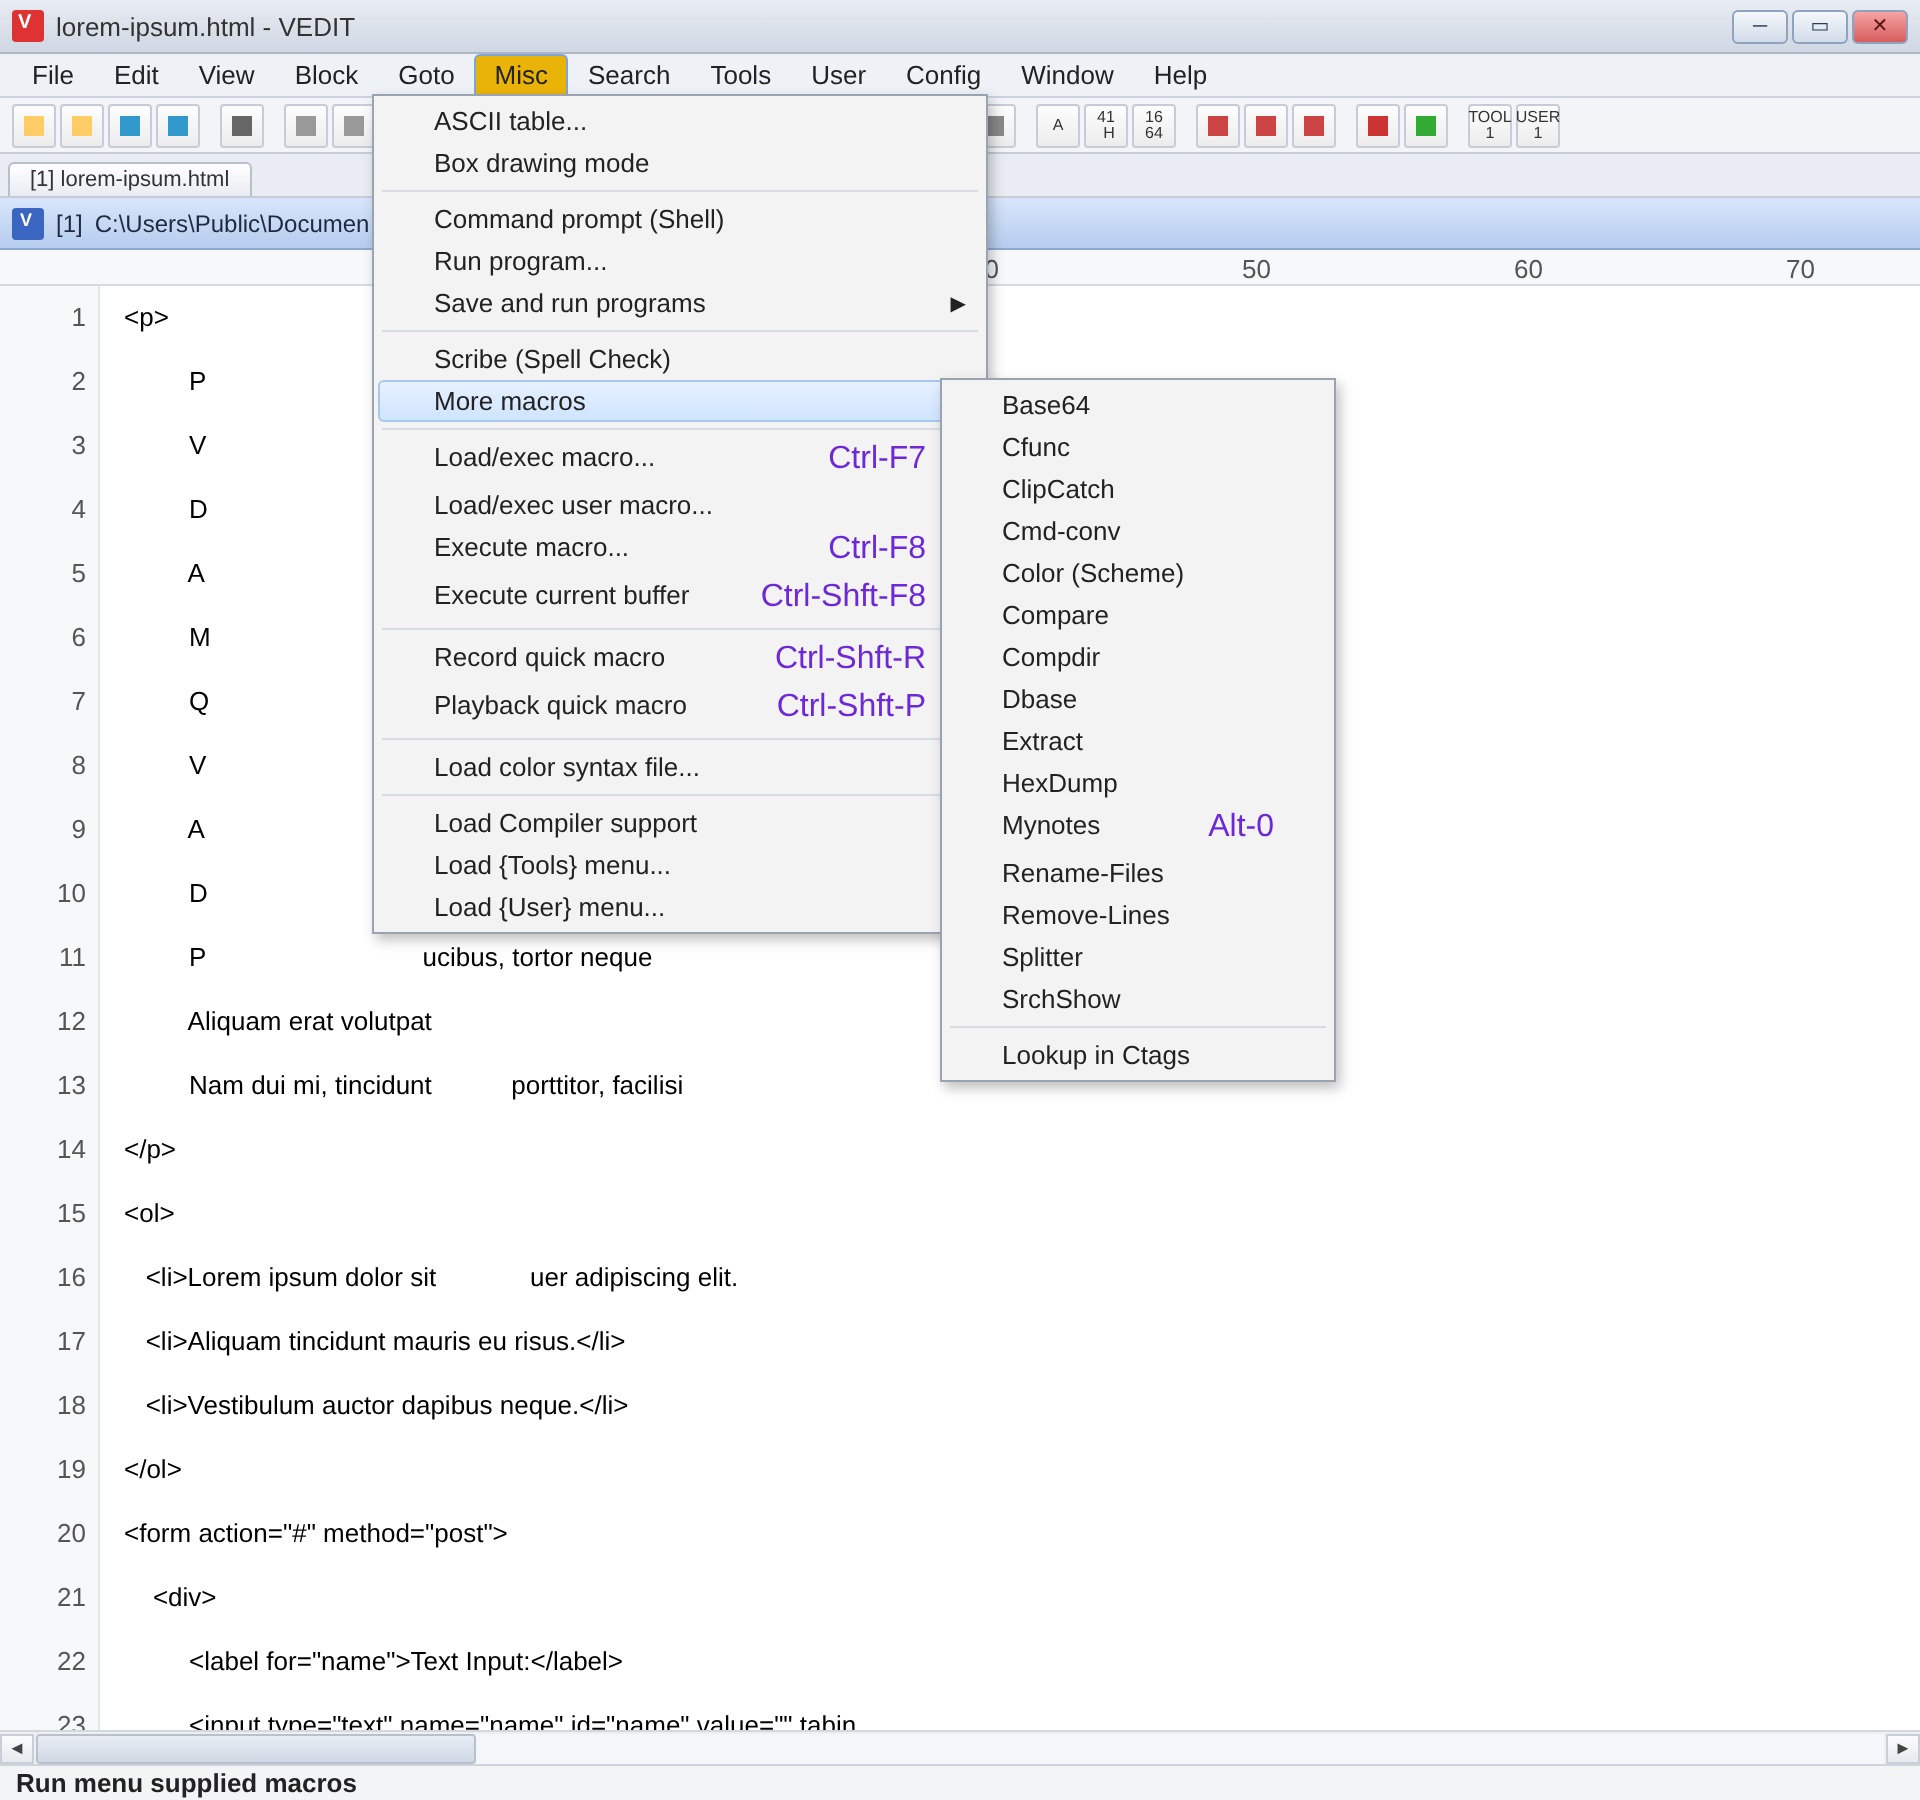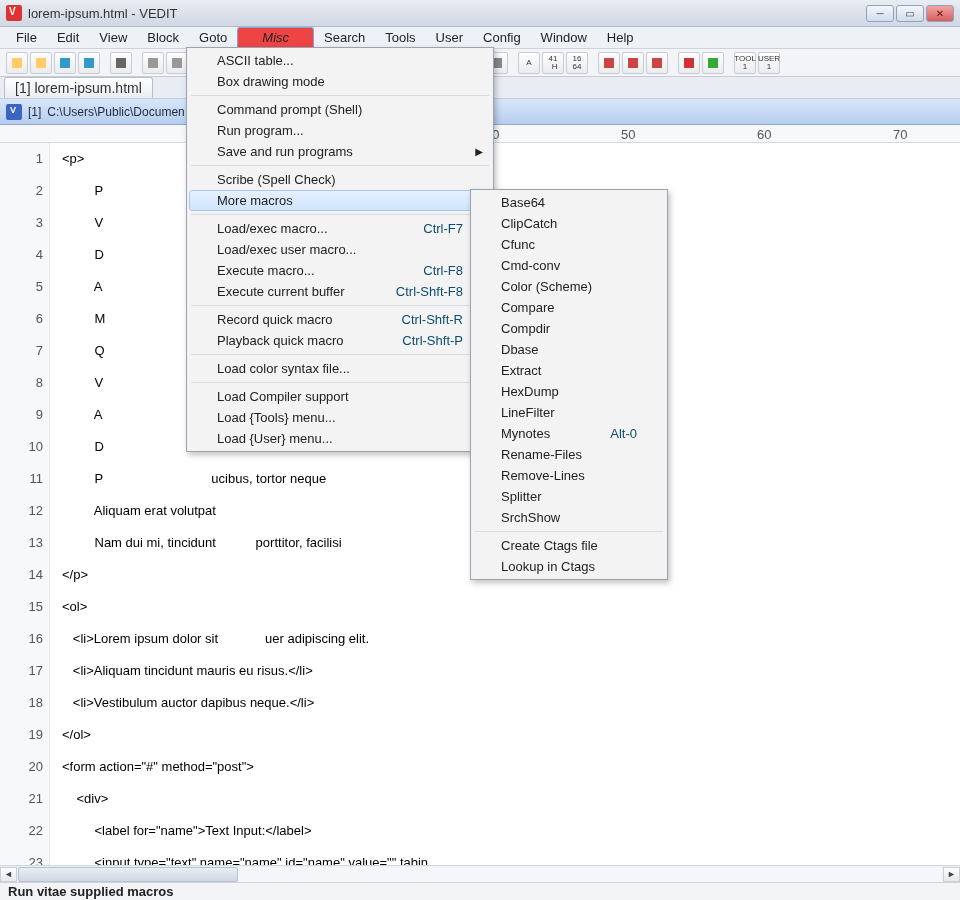--- a/index.html
+++ b/index.html
@@ -10,30 +10,30 @@
 .titlebar .appicon { width:16px; height:16px; background:#d33; border-radius:2px; margin-right:6px; display:inline-block; position:relative; }
 .titlebar .appicon::after{content:"V"; color:#fff; font-size:10px; font-weight:bold; position:absolute; left:3px; top:1px;}
 .titlebar .title { color:#333; font-size:13px; flex:1; }
 .winbtns { display:flex; gap:2px; }
 .winbtn { width:28px; height:17px; border:1px solid #8fa3c0; border-radius:3px; background:linear-gradient(#f4f7fb,#d2dce9); display:flex; align-items:center; justify-content:center; color:#2b3a55; font-size:10px; }
 .winbtn.close{ background:linear-gradient(#f6a3a3,#d65e5e); color:#5a1212; }
 
 
 .menubar { height:22px; background:#eef2f7; border-bottom:1px solid #cbd2dc; display:flex; align-items:stretch; padding-left:6px; }
 .menubar .menuitem { padding:3px 10px 0; color:#222; cursor:default; }
-.menubar .menuitem.active { background:#ef4444; border:1px solid #7aa7d9; border-bottom:none; border-radius:3px 3px 0 0; padding:2px 24px 0;font-style:italic; }
+.menubar .menuitem.active { background:#eab308; border:1px solid #7aa7d9; border-bottom:none; border-radius:3px 3px 0 0; padding:2px 9px 0; }
 
 
 .toolbar { height:28px; background:#f2f4f8; border-bottom:1px solid #c6ccd6; display:flex; align-items:center; padding:0 6px; gap:2px; }
 .tbtn { width:22px; height:22px; border:1px solid #c6ccd6; border-radius:2px; background:linear-gradient(#fdfdfd,#ececec); display:flex; align-items:center; justify-content:center; font-size:11px; color:#333; }
 .tsep { width:6px; }
 
 
 .filetabs { height:22px; background:#e9edf3; border-bottom:1px solid #c6ccd6; display:flex; align-items:flex-end; padding-left:4px; }
-.filetab { background:linear-gradient(#fff,#e8ecf2); border:1px solid #b7bfcb; border-bottom:none; border-radius:3px 3px 0 0; padding:2px 10px; font-size:14px; color:#333; }
+.filetab { background:linear-gradient(#fff,#e8ecf2); border:1px solid #b7bfcb; border-bottom:none; border-radius:3px 3px 0 0; padding:2px 10px; font-size:11px; color:#333; }
 
 
 .docheader { height:26px; background:linear-gradient(#d8e6fa,#b6cdef); border-bottom:1px solid #8ea9cf; display:flex; align-items:center; padding-left:6px; gap:6px; }
 .docheader .docicon{ width:16px;height:16px;background:#3a65c0;border-radius:2px;display:inline-block; position:relative;}
 .docheader .docicon::after{content:"V";color:#fff;font-size:9px;font-weight:bold;position:absolute;left:4px;top:1px;}
 .docheader .doctitle{ color:#1f2a3f; font-size:12px; }
 
 
 .ruler { height:18px; background:#f7f8fa; border-bottom:1px solid #d6dae1; position:relative; font-family:monospace; font-size:10px; color:#555; }
 .ruler .tick{ position:absolute; top:2px; }
@@ -44,21 +44,21 @@
 .gutter div{ height:32px; line-height:32px; }
 .code{ position:absolute; left:62px; top:0; right:0; font-family:"Courier New",monospace; font-size:20px; color:#000; white-space:pre; line-height:32px; }
 .code div{ height:32px; }
 
 
 .dropdown { position:absolute; background:#f3f3f3; border:1px solid #9aa3b0; box-shadow:2px 3px 6px rgba(0,0,0,.25); padding:2px; z-index:50; }
 .dropdown .dmi { padding:3px 28px 3px 28px; color:#222; display:flex; justify-content:space-between; gap:30px; white-space:nowrap; position:relative; }
 .dropdown .dmi.sel { background:linear-gradient(#e7f1ff,#cfe4ff); border:1px solid #a7c7ef; border-radius:3px; padding:2px 27px 2px 27px; }
 .dropdown .dmi .arrow{ position:absolute; right:8px; top:5px; font-size:10px; }
 .dropdown .dsep{ height:1px; background:#d7dbe2; margin:3px 2px; }
-.dropdown .short{ color:#0c4a6e; font-size:13px; }
+.dropdown .short{ color:#6d28d9; font-size:16px; }
 
 #dropdown-misc{ left:186px; top:47px; width:308px; }
 #dropdown-more{ left:470px; top:189px; width:198px; }
 
 
 .hscroll{ position:absolute; left:0; right:0; bottom:18px; height:17px; background:#efefef; border-top:1px solid #d3d8df; display:flex; align-items:center; }
 .hscroll .sbtn{ width:17px;height:15px;border:1px solid #c9cfd8;background:linear-gradient(#fcfcfc,#e6e9ee);display:flex;align-items:center;justify-content:center;font-size:9px;color:#444;}
 .hscroll .track{ flex:1; height:15px; background:#f4f6f9; position:relative; margin:0 1px;}
 .hscroll .thumb{ position:absolute;left:0;top:0;height:15px;width:220px;background:linear-gradient(#e9eef5,#cfd8e4);border:1px solid #b8c1ce;border-radius:2px;}
 
@@ -298,77 +298,71 @@
     <div class="dmi">
       <span>Load {User} menu...</span>
     </div>
   </div>
 
 <div class="dropdown" id="dropdown-more">
     <div class="dmi">
       <span>Base64</span>
     </div>
     <div class="dmi">
+      <span>Cfunc</span>
+    </div>
+    <div class="dmi">
       <span>ClipCatch</span>
     </div>
     <div class="dmi">
-      <span>Cfunc</span>
-    </div>
-    <div class="dmi">
       <span>Cmd-conv</span>
     </div>
     <div class="dmi">
       <span>Color (Scheme)</span>
     </div>
     <div class="dmi">
       <span>Compare</span>
     </div>
     <div class="dmi">
       <span>Compdir</span>
     </div>
     <div class="dmi">
       <span>Dbase</span>
     </div>
     <div class="dmi">
       <span>Extract</span>
     </div>
     <div class="dmi">
       <span>HexDump</span>
-    </div>
-    <div class="dmi">
-      <span>LineFilter</span>
     </div>
     <div class="dmi">
       <span>Mynotes</span>
       <span class="short">Alt-0</span>
     </div>
     <div class="dmi">
       <span>Rename-Files</span>
     </div>
     <div class="dmi">
       <span>Remove-Lines</span>
     </div>
     <div class="dmi">
       <span>Splitter</span>
     </div>
     <div class="dmi">
       <span>SrchShow</span>
     </div>
     <div class="dsep"></div>
-    <div class="dmi">
-      <span>Create Ctags file</span>
-    </div>
     <div class="dmi">
       <span>Lookup in Ctags</span>
     </div>
   </div>
 
 <div class="hscroll">
   <div class="sbtn">◄</div>
   <div class="track">
       <div class="thumb"></div>
     </div>
   <div class="sbtn">►</div>
 </div>
 
 <div class="statusbar">
-  <span>Run vitae supplied macros</span>
+  <span>Run menu supplied macros</span>
 </div>
 
 </body></html>

